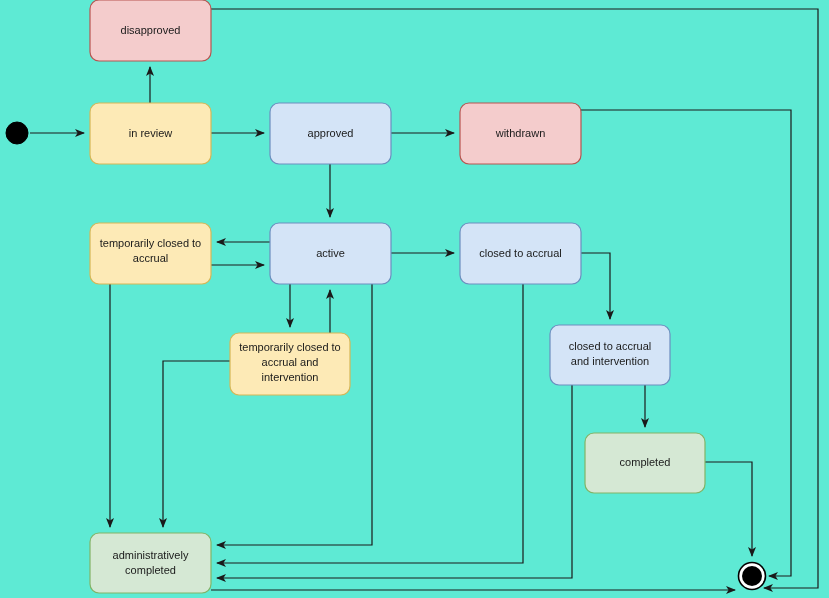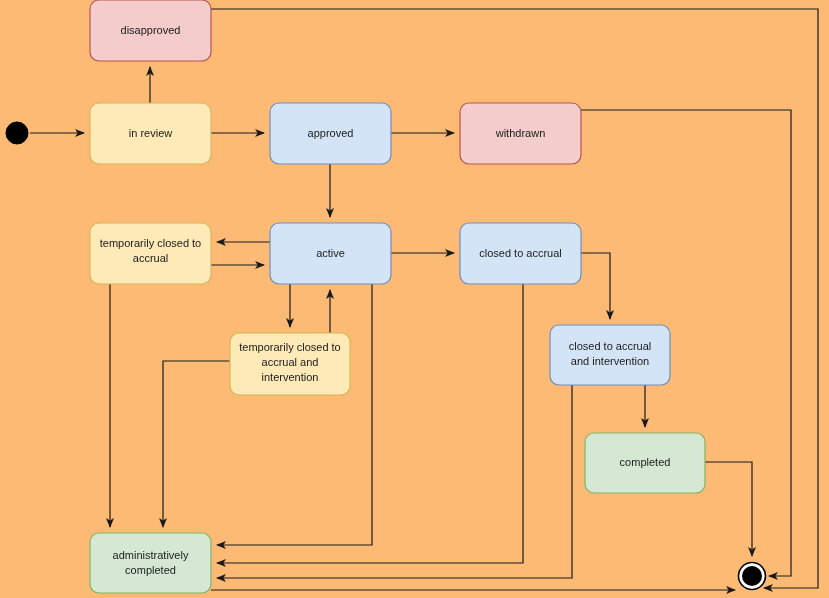--- a/index.html
+++ b/index.html
@@ -7,21 +7,21 @@
     padding: 0;
     background: #ffffff;
   }
   body {
     font-family: "Liberation Sans", sans-serif;
   }
   #diagram-canvas {
     position: relative;
     width: 829px;
     height: 598px;
-    background: #fdba74;
+    background: #5eead4;
     overflow: hidden;
   }
   #diagram-canvas svg {
     position: absolute;
     top: 0;
     left: 0;
     width: 829px;
     height: 598px;
   }
   .state-label {

